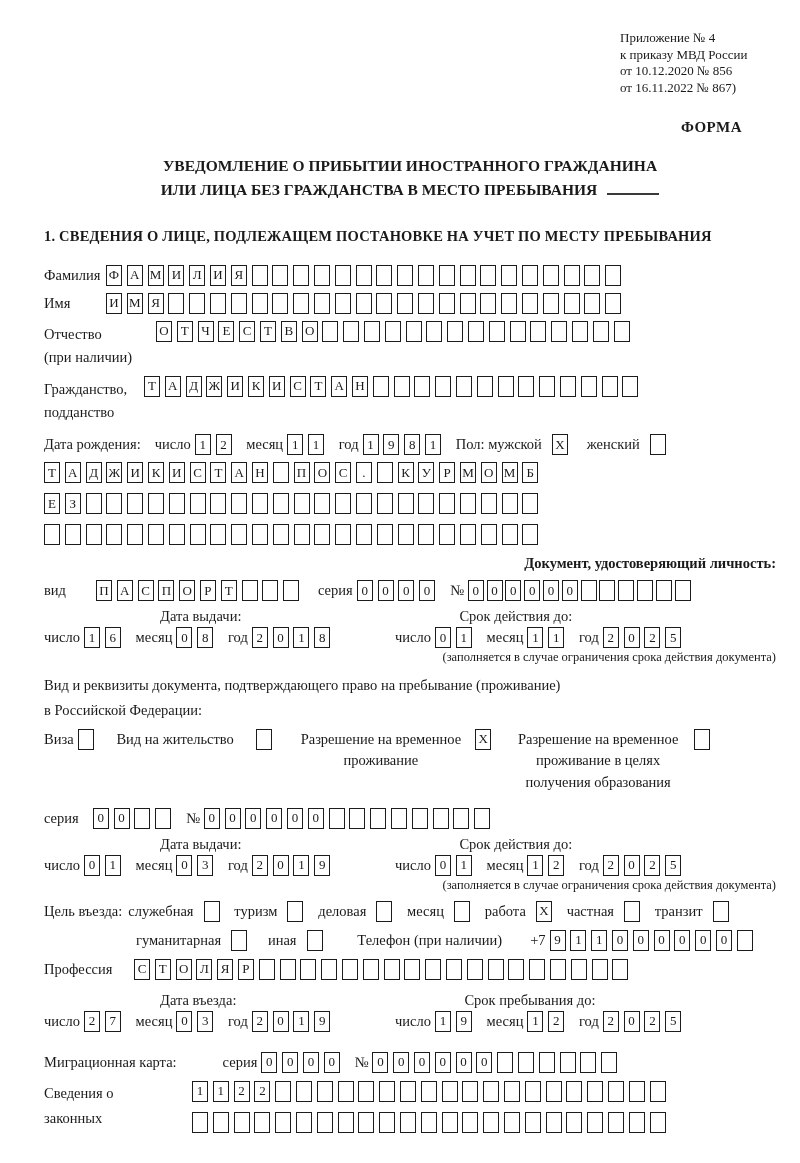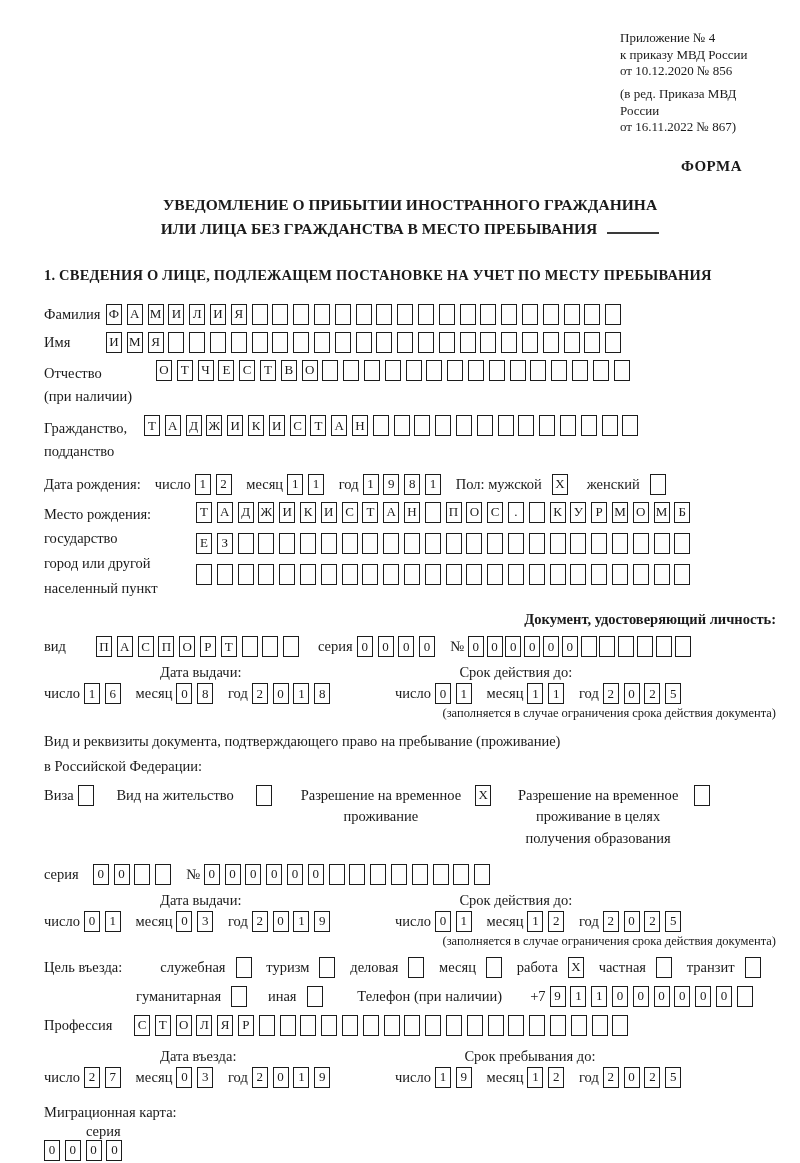--- a/index.html
+++ b/index.html
@@ -43,21 +43,20 @@
   .ctr { text-align:center; line-height:1.5; }
   .twocol { display:flex; align-items:flex-start; }
 </style>
 </head>
 <body>
 
 <div class="annex">
   <div>Приложение № 4</div>
   <div>к приказу МВД России</div>
   <div>от 10.12.2020 № 856</div>
-  <div class="gap">(в ред. Приказа МВД России</div>
   <div>от 16.11.2022 № 867)</div>
 </div>
 
 <div class="forma">ФОРМА</div>
 
 <div class="title">
   <div>УВЕДОМЛЕНИЕ О ПРИБЫТИИ ИНОСТРАННОГО ГРАЖДАНИНА</div>
   <div><span>ИЛИ ЛИЦА БЕЗ ГРАЖДАНСТВА В МЕСТО ПРЕБЫВАНИЯ</span><span class="blank-line"></span></div>
 </div>
 
@@ -213,26 +212,20 @@
   <span class="cells cbox">
       <span class="cell">X</span>
     </span>
   <span class="inlbl" style="padding-left:14px;">женский</span>
   <span class="cells cbox">
       <span class="cell"></span>
     </span>
 </div>
 
 <div class="twocol" style="margin-top:6px; margin-bottom:4px;">
-  <div style="width:152px; flex:0 0 auto; line-height:1.72;">
-    <span>Место рождения:</span><br>
-    <span>государство</span><br>
-    <span>город или другой</span><br>
-    <span>населенный пункт</span>
-  </div>
   <div>
     <div class="cells" style="margin-bottom:10px;">
         <span class="cell">Т</span>
         <span class="cell">А</span>
         <span class="cell">Д</span>
         <span class="cell">Ж</span>
         <span class="cell">И</span>
         <span class="cell">К</span>
         <span class="cell">И</span>
         <span class="cell">С</span>
@@ -487,21 +480,21 @@
       <span class="cell">2</span>
       <span class="cell">0</span>
       <span class="cell">2</span>
       <span class="cell">5</span>
     </span>
 </div>
 <div class="note">(заполняется в случае ограничения срока действия документа)</div>
 
 <div class="row" style="margin-top:6px;">
   <span class="inlbl-first">Цель въезда:</span>
-  <span class="inlbl" style="padding-left:2px;margin-left:32px;">служебная</span>
+  <span class="inlbl" style="padding-left:2px;">служебная</span>
   <span class="cells cbox">
       <span class="cell"></span>
     </span>
   <span class="inlbl">туризм</span>
   <span class="cells cbox">
       <span class="cell"></span>
     </span>
   <span class="inlbl">деловая</span>
   <span class="cells cbox">
       <span class="cell"></span>
@@ -614,21 +607,21 @@
     </span>
   <span class="inlbl">год</span>
   <span class="cells">
       <span class="cell">2</span>
       <span class="cell">0</span>
       <span class="cell">2</span>
       <span class="cell">5</span>
     </span>
 </div>
 
-<div class="row" style="margin-top:14px;flex-direction:column;">
+<div class="row" style="margin-top:20px;">
   <span class="inlbl-first">Миграционная карта:</span>
   <span class="inlbl" style="padding-left:42px;">серия</span>
   <span class="cells">
       <span class="cell">0</span>
       <span class="cell">0</span>
       <span class="cell">0</span>
       <span class="cell">0</span>
     </span>
   <span class="inlbl">№</span>
   <span class="cells">

